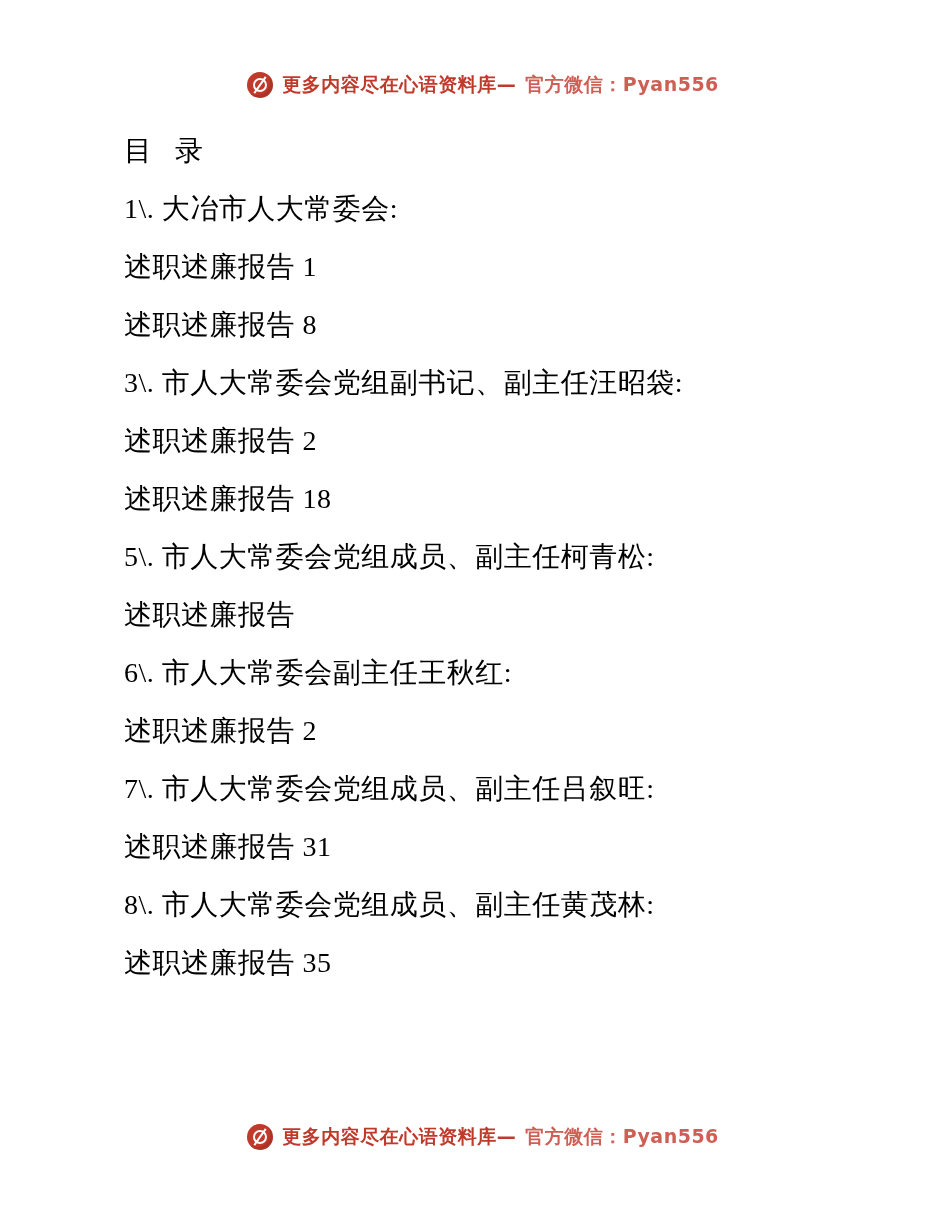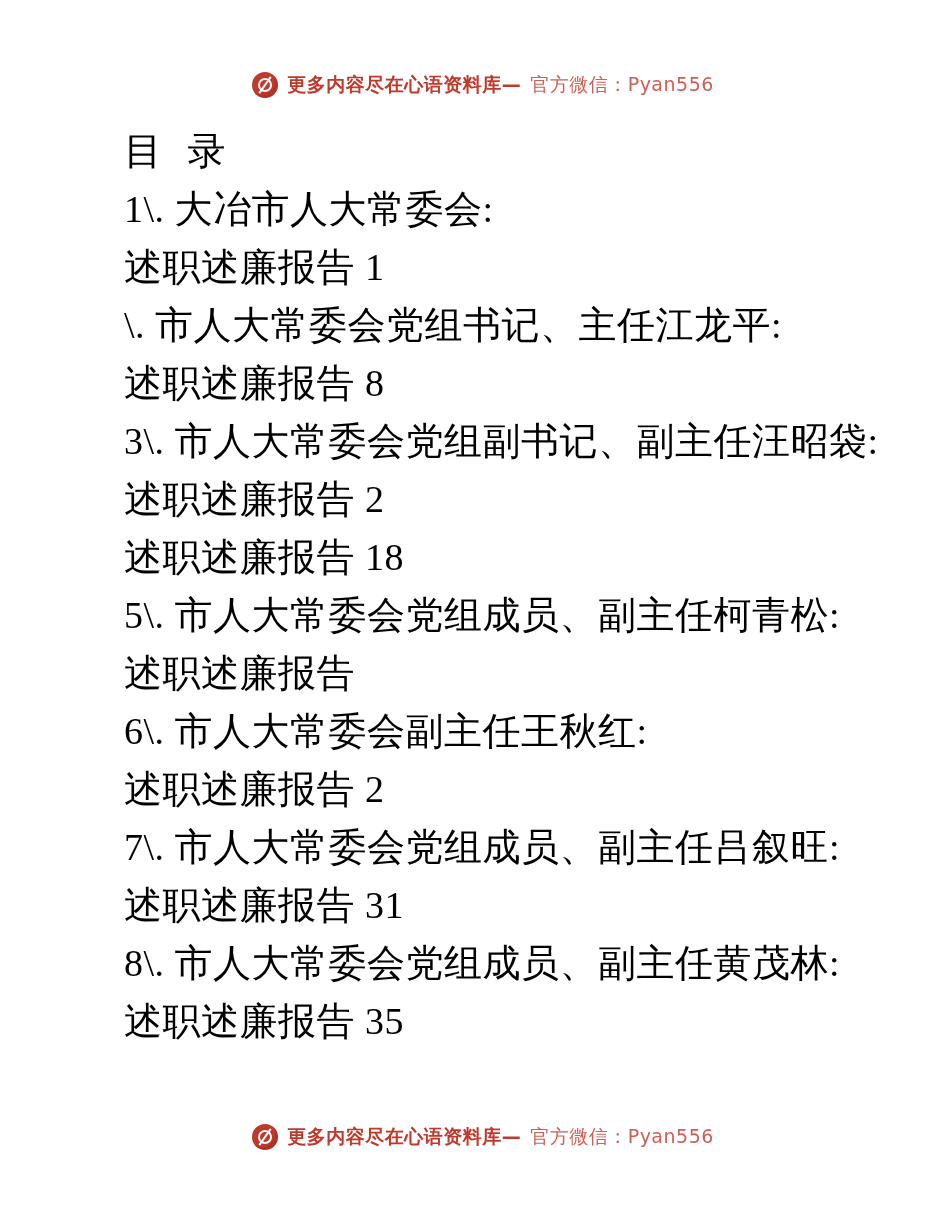--- a/index.html
+++ b/index.html
@@ -67,32 +67,32 @@
     width: 2px;
     height: 20px;
     background: #ffffff;
     transform: rotate(35deg);
   }
   .wm-main {
     color: #c0392b;
   }
   .wm-sub {
     color: #cf5f55;
-    font-weight: normal;
+    font-weight: bold;
   }
 
   
   .doc {
     position: absolute;
     left: 124px;
     top: 122px;
     width: 740px;
   }
   .line {
-    font-size: 38px;
+    font-size: 28px;
     line-height: 58px;
     white-space: nowrap;
     letter-spacing: 0.5px;
   }
   .line.title {
     letter-spacing: 8px;
   }
 </style>
 </head>
 <body>
@@ -104,21 +104,20 @@
     <span class="wm-main">更多内容尽在心语资料库—</span>
     <span class="wm-sub">官方微信：Pyan556</span>
   </div>
 
   <div class="doc">
     <div class="line title">目 录</div>
 
     <div class="line">1\. 大冶市人大常委会:</div>
     <div class="line">述职述廉报告 1</div>
 
-    <div class="line">\. 市人大常委会党组书记、主任江龙平:</div>
     <div class="line">述职述廉报告 8</div>
 
     <div class="line">3\. 市人大常委会党组副书记、副主任汪昭袋:</div>
     <div class="line">述职述廉报告 2</div>
 
     <div class="line">述职述廉报告 18</div>
 
     <div class="line">5\. 市人大常委会党组成员、副主任柯青松:</div>
     <div class="line">述职述廉报告</div>
 

